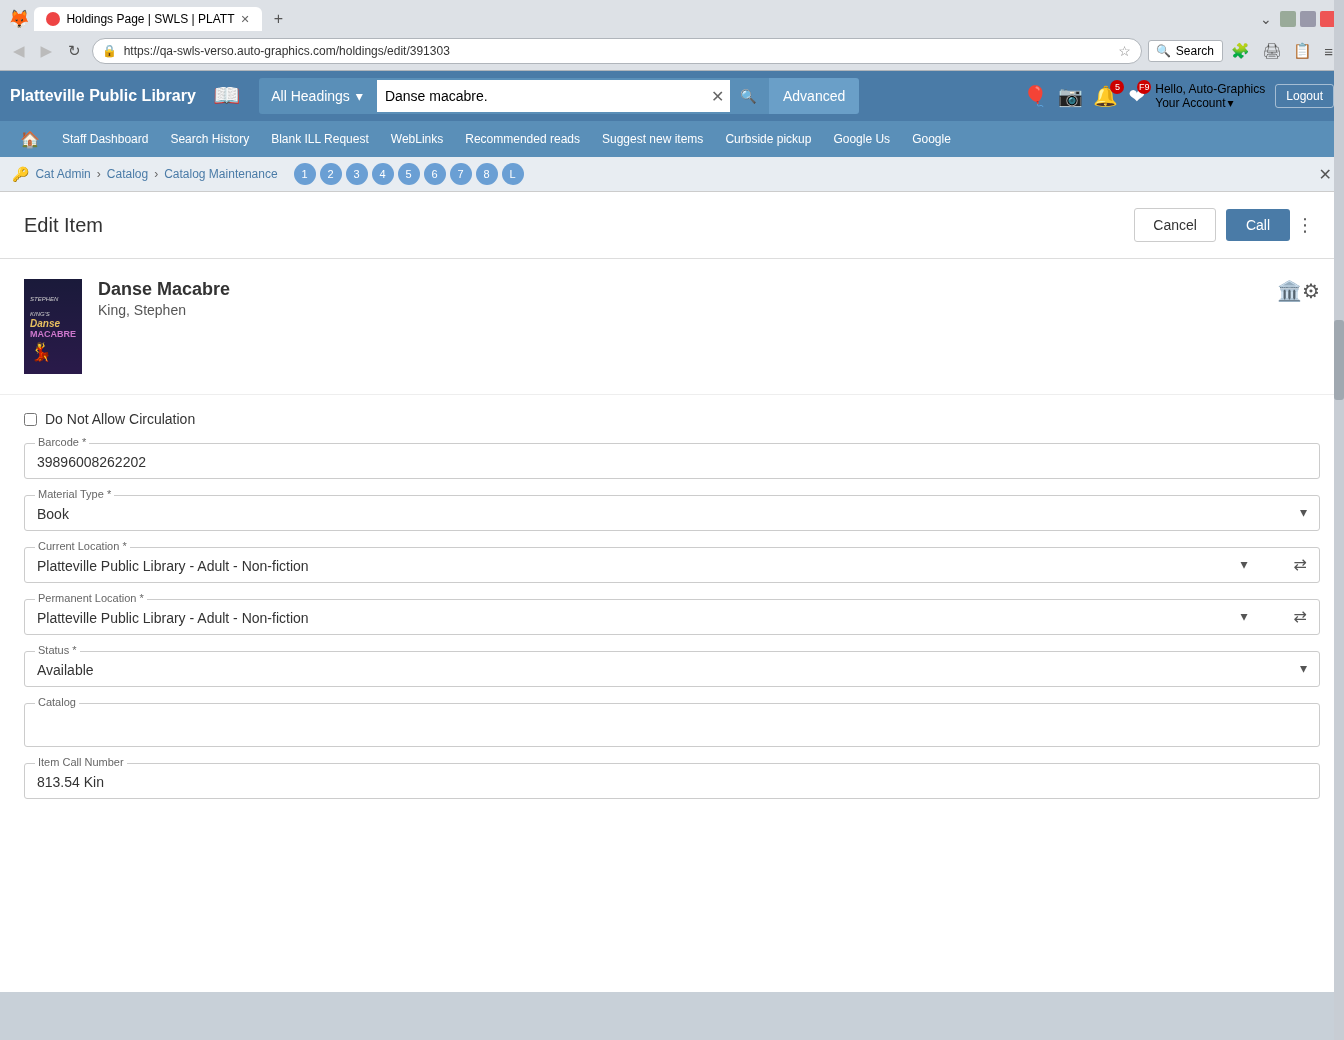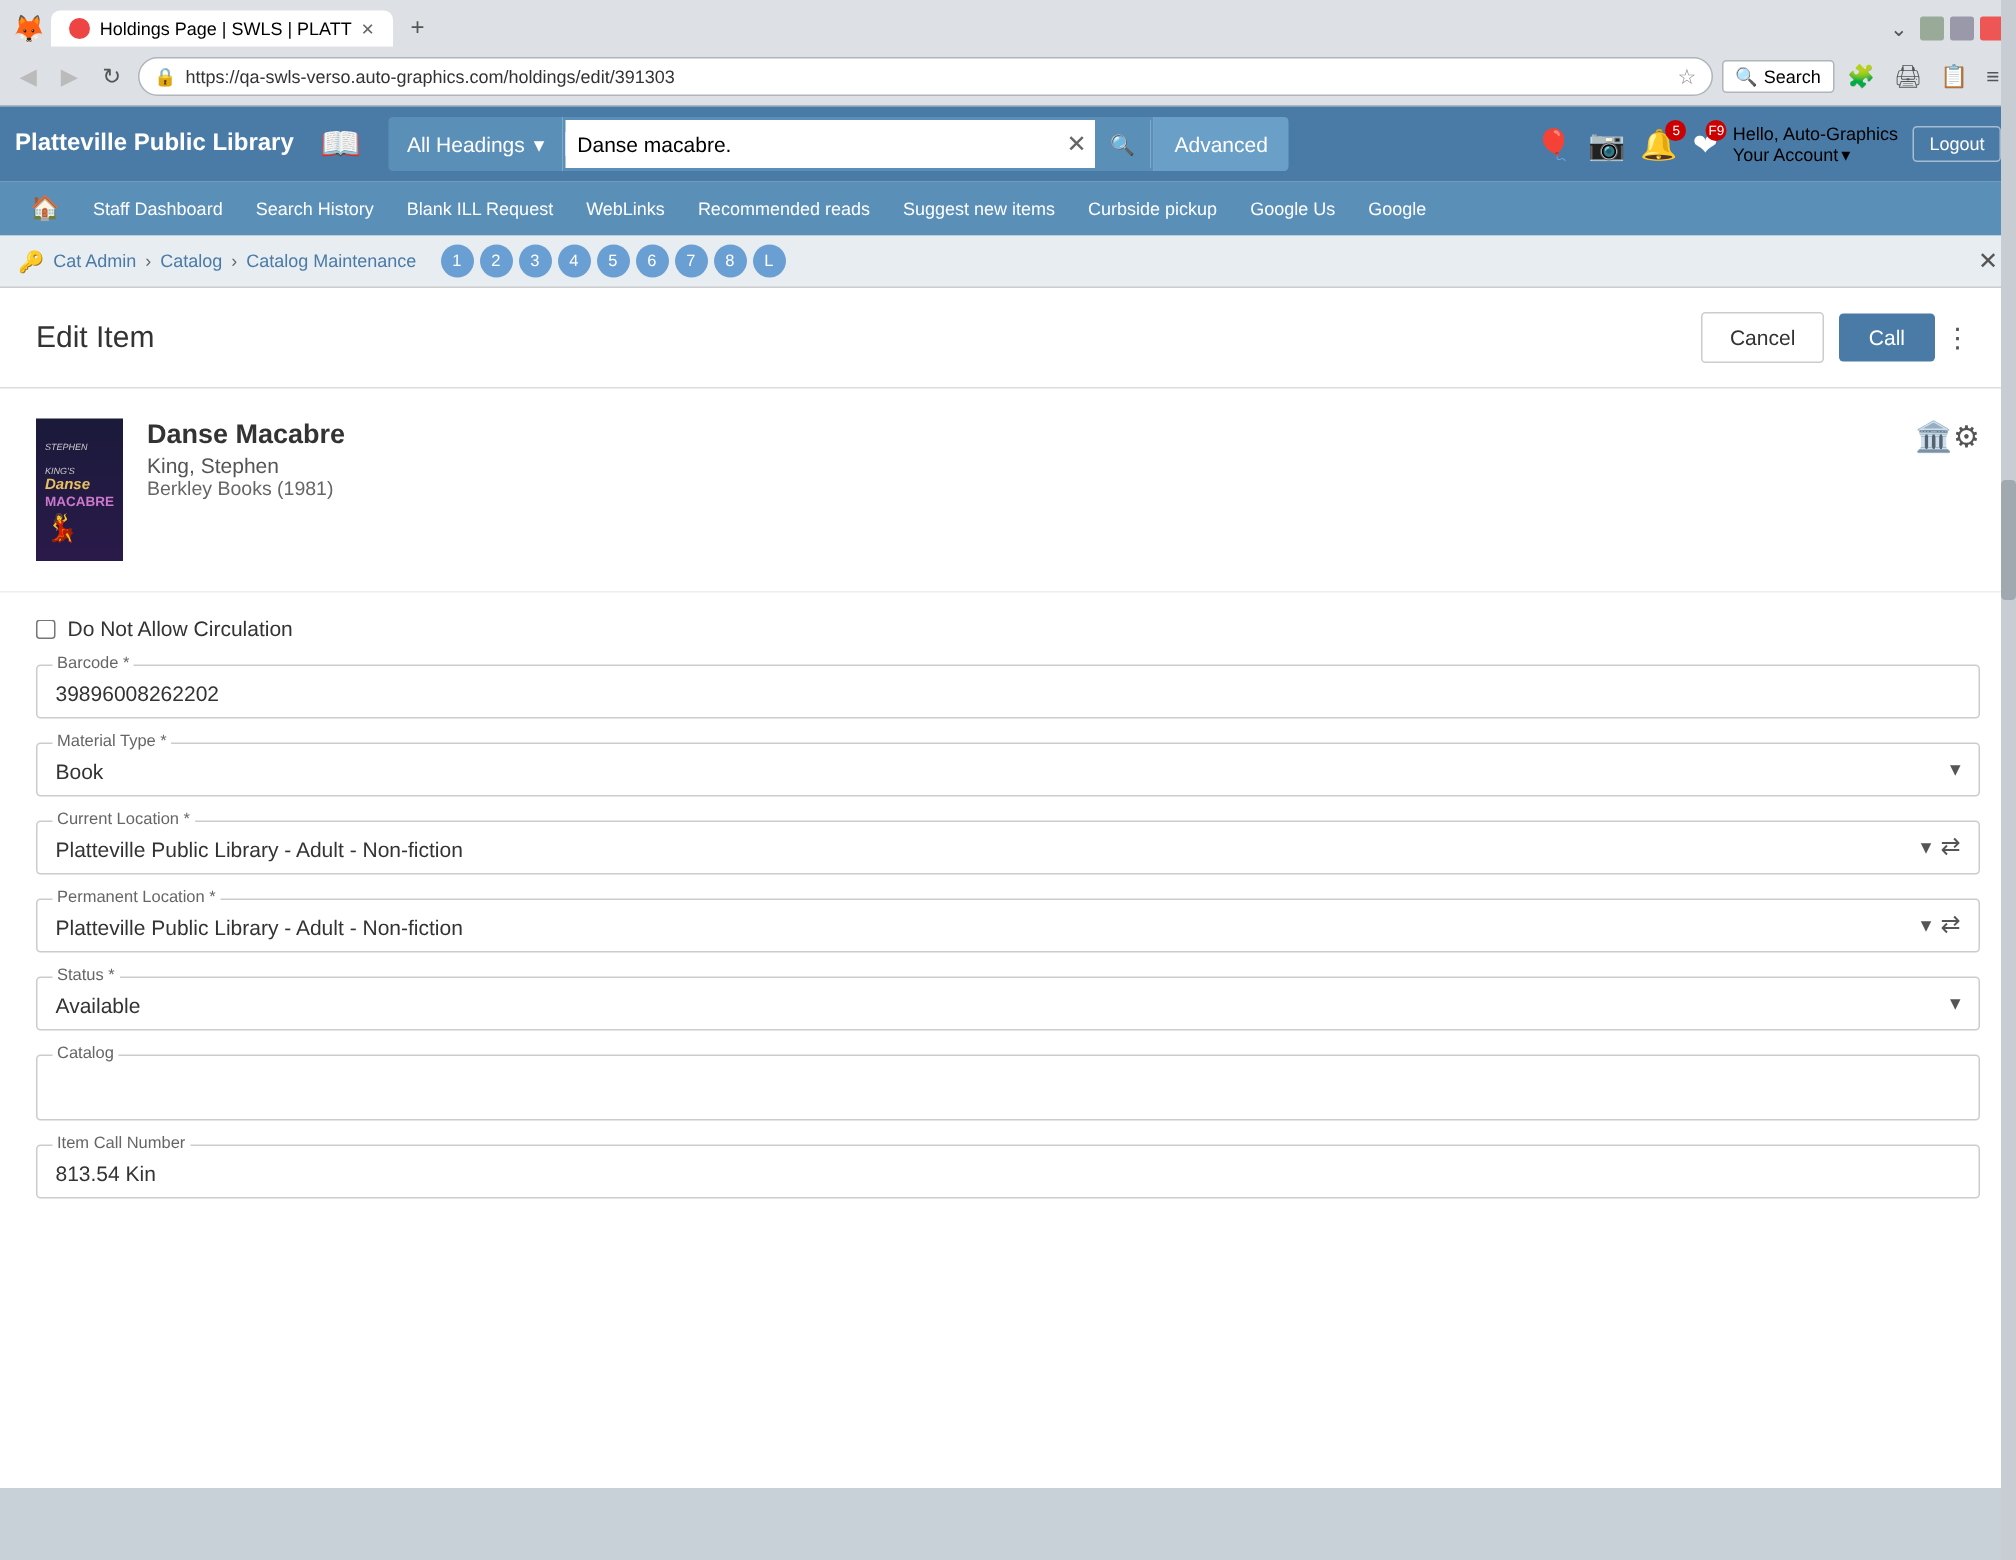--- a/index.html
+++ b/index.html
@@ -77,21 +77,21 @@
 
     
     .form-section { padding: 16px 24px 8px 24px; }
     .checkbox-row { display: flex; align-items: center; gap: 8px; margin-bottom: 16px; }
     .checkbox-label { font-size: 14px; color: #333; }
 
     .field-container { position: relative; margin-bottom: 16px; border: 1px solid #ccc; border-radius: 3px; padding: 6px 12px 8px 12px; }
     .field-label { font-size: 11px; color: #666; position: absolute; top: -8px; left: 10px; background: white; padding: 0 3px; }
     .field-value { font-size: 14px; color: #333; padding-top: 4px; }
     .field-input { border: none; outline: none; font-size: 14px; color: #333; width: 100%; padding-top: 4px; background: transparent; }
-    .field-with-controls { display: flex; align-items: center; }
+    .field-with-controls { display: flex; align-items: center; gap: 40px; }
     .field-dropdown-arrow { color: #555; font-size: 14px; cursor: pointer; margin-left: auto; }
     .field-arrow-icon { color: #555; font-size: 16px; cursor: pointer; margin-left: 6px; }
 
     
     .cover-bg { background: linear-gradient(180deg, #1a1a3a 0%, #2a1a4a 100%); width: 58px; height: 95px; display: flex; flex-direction: column; align-items: center; justify-content: center; padding: 4px; }
     .cover-author-text { font-size: 6px; color: #ccc; font-style: italic; text-align: center; line-height: 1.2; }
     .cover-danse { font-size: 10px; color: #e8c060; font-weight: bold; font-style: italic; line-height: 1; }
     .cover-macabre { font-size: 9px; color: #cc77cc; font-weight: bold; }
     .cover-figure { font-size: 18px; margin: 2px 0; }
   </style>
@@ -230,21 +230,20 @@
       <div>
         <span class="cover-author-text">STEPHEN<br>KING'S</span>
         <div class="cover-danse">Danse</div>
         <div class="cover-macabre">MACABRE</div>
         <div class="cover-figure">💃</div>
       </div>
     </div>
     <div class="book-details">
       <div class="book-main-title">Danse Macabre</div>
       <div class="book-author">King, Stephen</div>
-      <div class="book-publisher">Berkley Books (1981)</div>
     </div>
     <div class="book-action-icon">🏛️⚙</div>
   </div>
 
   <div class="form-section">
 
     <div class="checkbox-row">
       <input type="checkbox" style="">
       <label class="checkbox-label">Do Not Allow Circulation</label>
     </div>

